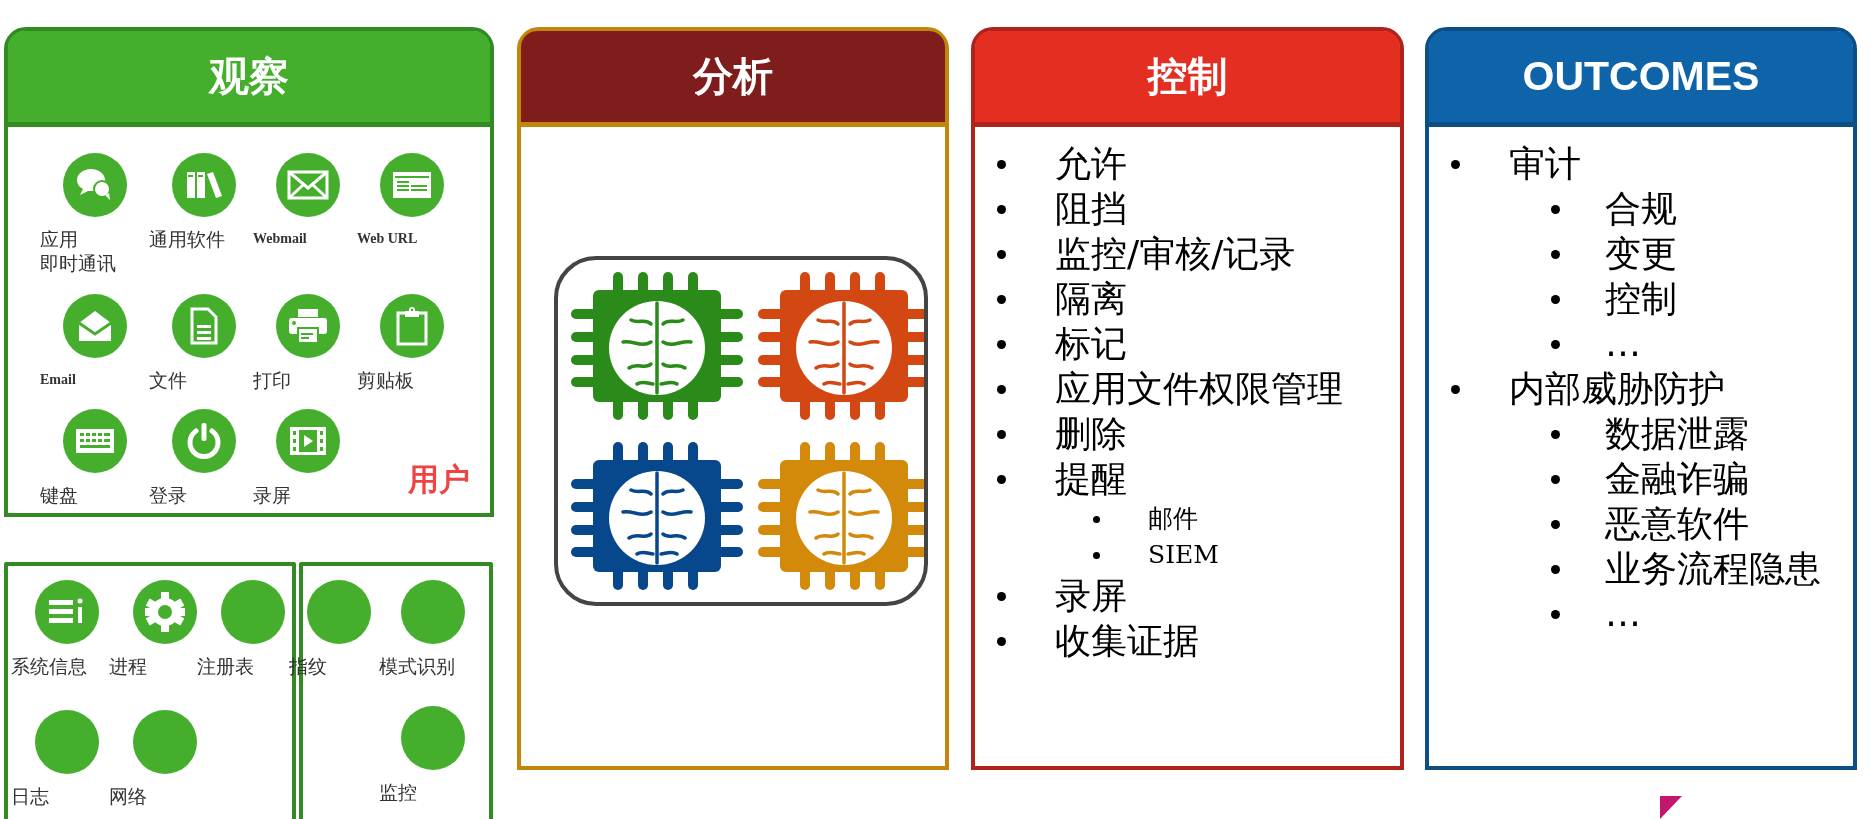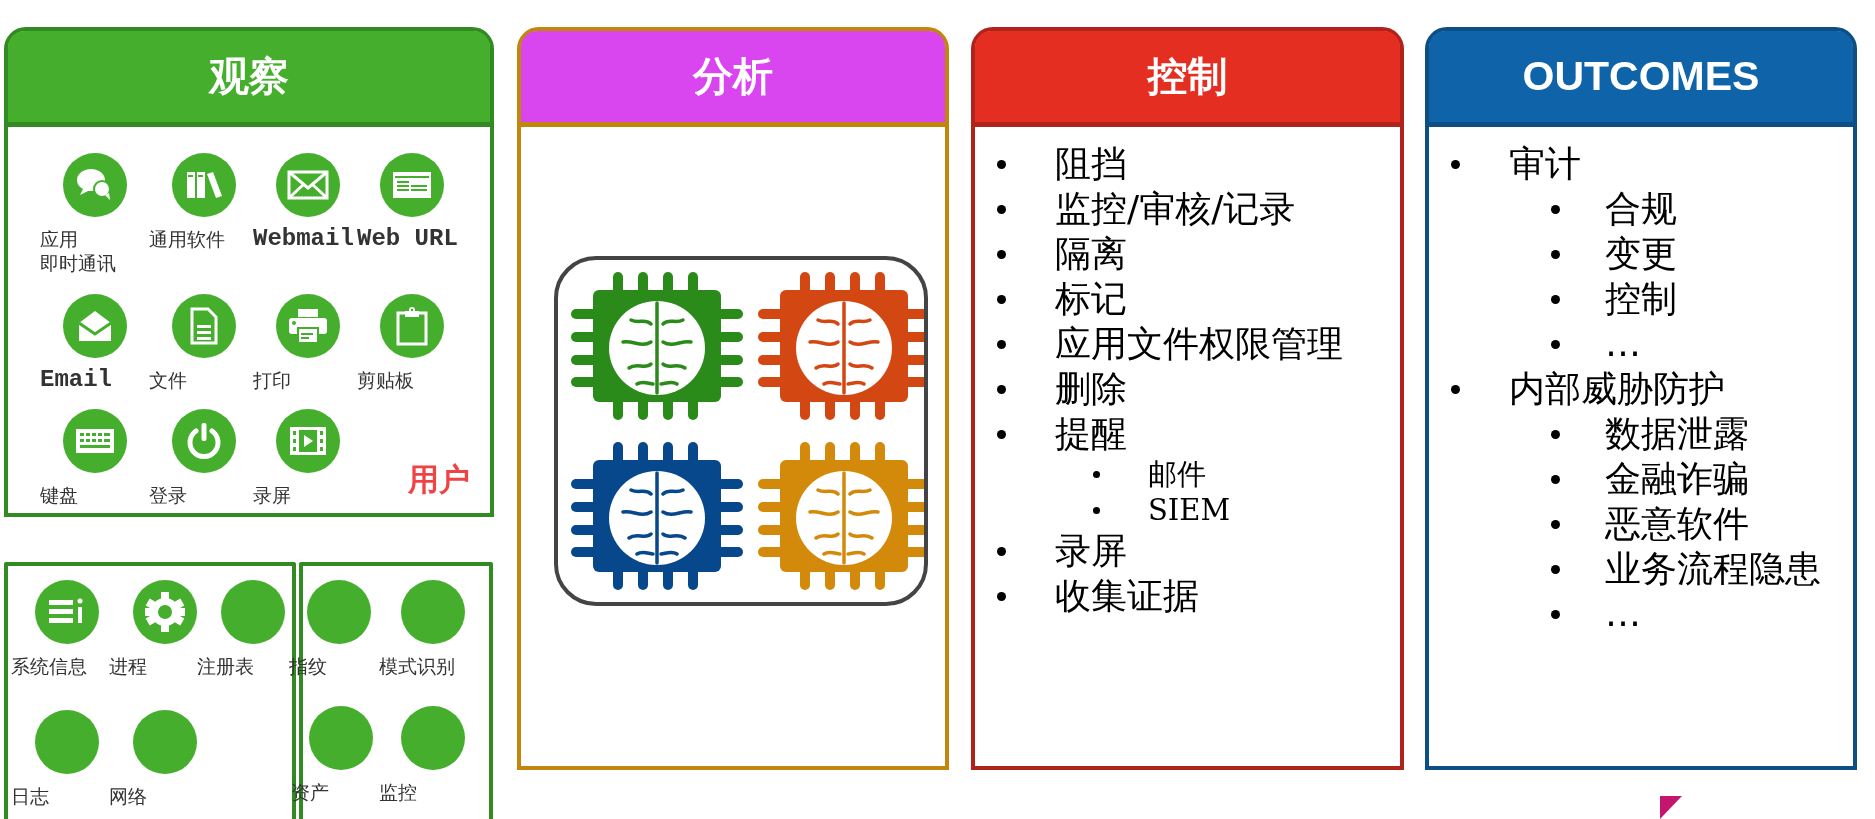--- a/index.html
+++ b/index.html
@@ -10,48 +10,48 @@
   .panel-header {
     position: absolute; left: 0; right: 0; top: 0; height: 96px;
     color: #fff; display: flex; align-items: center; justify-content: center;
     font-size: 40px; border-bottom: 5px solid; font-weight: bold;
   }
   .panel-header.outcomes { font-family: "Liberation Sans", sans-serif; font-weight: bold; font-size: 41px; }
 
   #observe { left: 4px; top: 27px; width: 490px; height: 490px; border-color: #318a22; border-radius: 22px 22px 0 0; }
   #observe .panel-header { background: #45af2d; border-color: #318a22; border-radius: 16px 16px 0 0; }
   #analyze { left: 517px; top: 27px; width: 432px; height: 743px; border-color: #c2870a; border-radius: 22px 22px 0 0; }
-  #analyze .panel-header { background: #d946ef; border-color: #c2870a; border-radius: 16px 16px 0 0; }
+  #analyze .panel-header { background: #7f1d1d; border-color: #c2870a; border-radius: 16px 16px 0 0; }
   #control { left: 971px; top: 27px; width: 433px; height: 743px; border-color: #b0221a; border-radius: 22px 22px 0 0; }
   #control .panel-header { background: #e42e22; border-color: #b0221a; border-radius: 16px 16px 0 0; }
   #outcomes { left: 1425px; top: 27px; width: 432px; height: 743px; border-color: #0d4f84; border-radius: 22px 22px 0 0; }
   #outcomes .panel-header { background: #0f64a9; border-color: #0d4f84; border-radius: 16px 16px 0 0; }
 
   #sysbox { left: 4px; top: 562px; width: 292px; height: 270px; border-color: #318a22; border-radius: 2px; }
   #bioBox { left: 299px; top: 562px; width: 194px; height: 270px; border-color: #318a22; border-radius: 2px; }
 
   .icon-item { position: absolute; width: 110px; text-align: left; }
   .icon-circle {
     width: 64px; height: 64px; border-radius: 50%; background: #45af2d;
     margin: 0 auto; display: flex; align-items: center; justify-content: center;
   }
   .icon-label { margin-top: 10px; font-size: 19px; color: #333; line-height: 24px; font-family: "DejaVu Serif", serif; }
-  .icon-label.mono { font-family: Liberation Mono, monospace; font-weight: bold; font-size: 24px; }
+  .icon-label.mono { font-family: Liberation Serif, serif; font-weight: bold; font-size: 14px; }
   .user-label { position: absolute; right: 20px; bottom: 12px; font-size: 31px; color: #ef4444; font-weight: bold; }
 
   .brain-frame {
     position: absolute; left: 33px; top: 225px; width: 374px; height: 350px;
     border: 4px solid #444; border-radius: 42px; background: #fff;
   }
 
   .bullets { position: absolute; left: 0; right: 0; top: 110px; }
   .b-row { position: relative; height: 45px; font-size: 36px; line-height: 45px; }
   .b-row .dot { position: absolute; left: 22px; top: 19px; width: 9px; height: 9px; border-radius: 50%; background: #000; }
   .b-row .txt { position: absolute; left: 80px; white-space: nowrap; font-family: "DejaVu Sans", sans-serif; }
-  .b-row.sub2 { height: 36px; font-size: 29px; line-height: 36px; }
+  .b-row.sub2 { height: 36px; font-size: 25px; line-height: 36px; }
   .b-row.sub2 .dot { left: 118px; top: 15px; width: 7px; height: 7px; }
   .b-row.sub2 .txt { left: 173px; font-family: "DejaVu Serif", serif; }
   .b-row.sub { height: 45px; }
   .b-row.sub .dot { left: 122px; }
   .b-row.sub .txt { left: 176px; }
 
   .deco-tri { position: absolute; left: 1660px; top: 796px; width: 0; height: 0;
     border-left: 22px solid #c5166f; border-bottom: 23px solid transparent; }
 </style>
 </head>
@@ -252,24 +252,20 @@
 </div>
 
 <div class="panel" id="bioBox">
   <div class="icon-item" style="left:-14px;top:14px;width:100px;">
     <div class="icon-circle"></div>
     <div class="icon-label">指纹</div>
   </div>
   <div class="icon-item" style="left:76px;top:14px;width:108px;">
     <div class="icon-circle"></div>
     <div class="icon-label">模式识别</div>
-  </div>
-  <div class="icon-item" style="left:-12px;top:140px;width:100px;">
-    <div class="icon-circle"></div>
-    <div class="icon-label">资产</div>
   </div>
   <div class="icon-item" style="left:76px;top:140px;width:108px;">
     <div class="icon-circle"></div>
     <div class="icon-label">监控</div>
   </div>
 </div>
 
 <div class="panel" id="analyze">
   <div class="panel-header">分析</div>
   <div class="brain-frame">
@@ -320,20 +316,24 @@
         </g>
     </svg>
   </div>
 </div>
 
 <div class="panel" id="control">
   <div class="panel-header">控制</div>
   <div class="bullets">
     <div class="b-row">
         <span class="dot"></span>
+        <span class="txt">允许</span>
+      </div>
+    <div class="b-row">
+        <span class="dot"></span>
         <span class="txt">阻挡</span>
       </div>
     <div class="b-row">
         <span class="dot"></span>
         <span class="txt">监控/审核/记录</span>
       </div>
     <div class="b-row">
         <span class="dot"></span>
         <span class="txt">隔离</span>
       </div>

